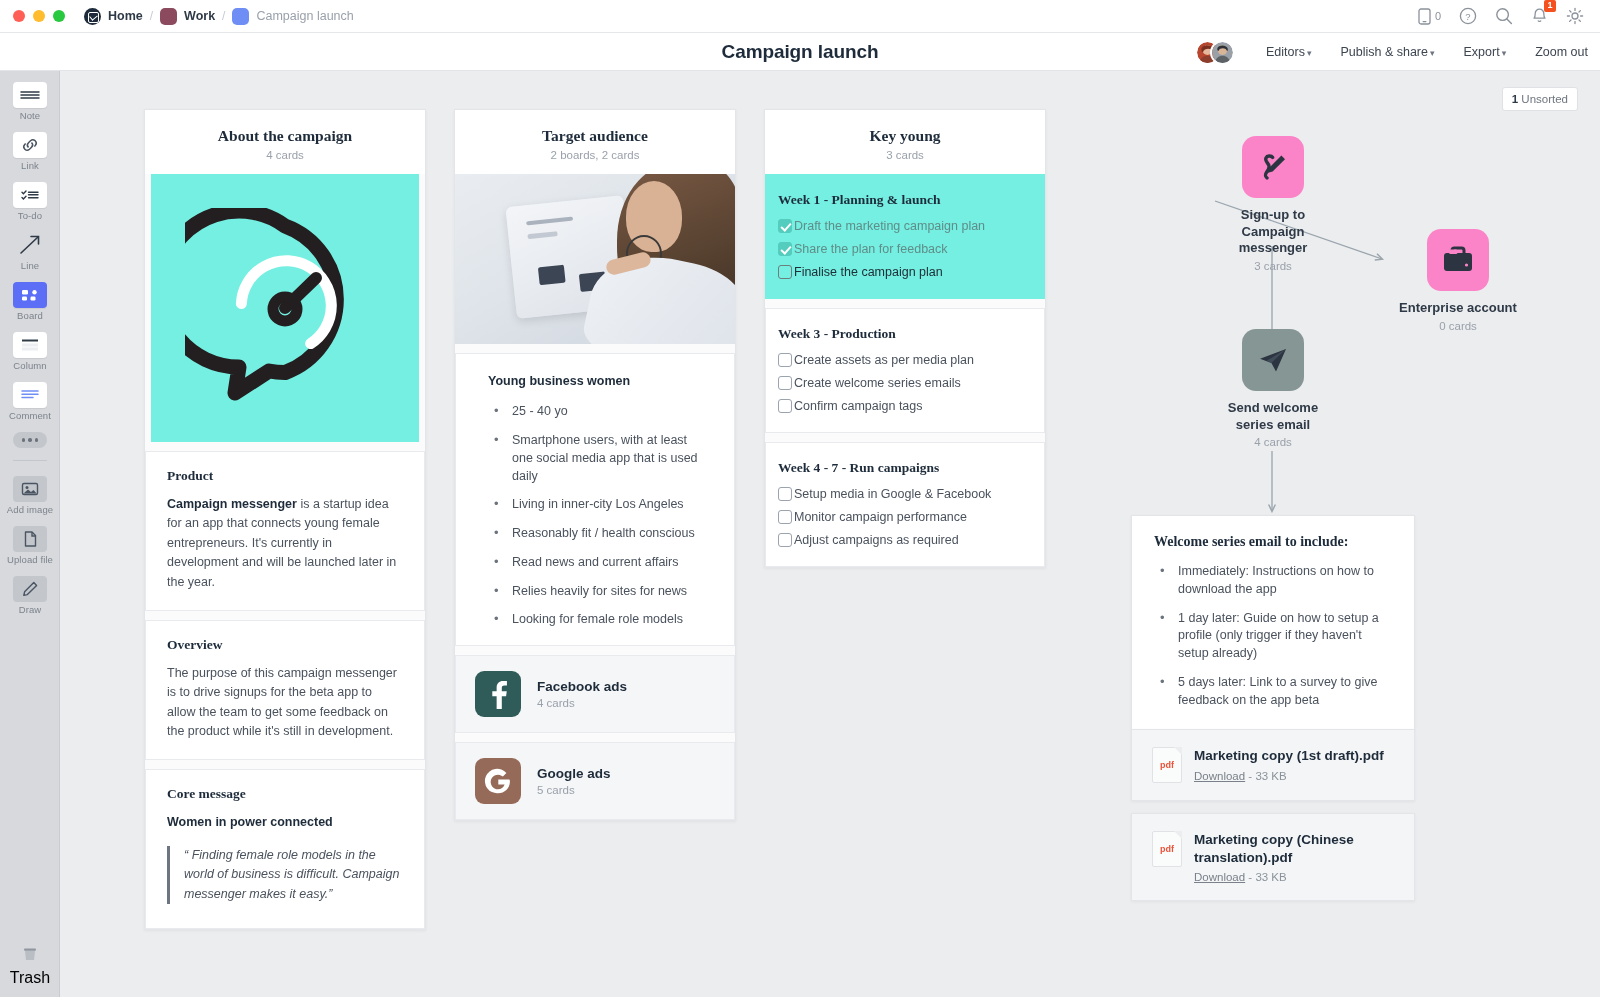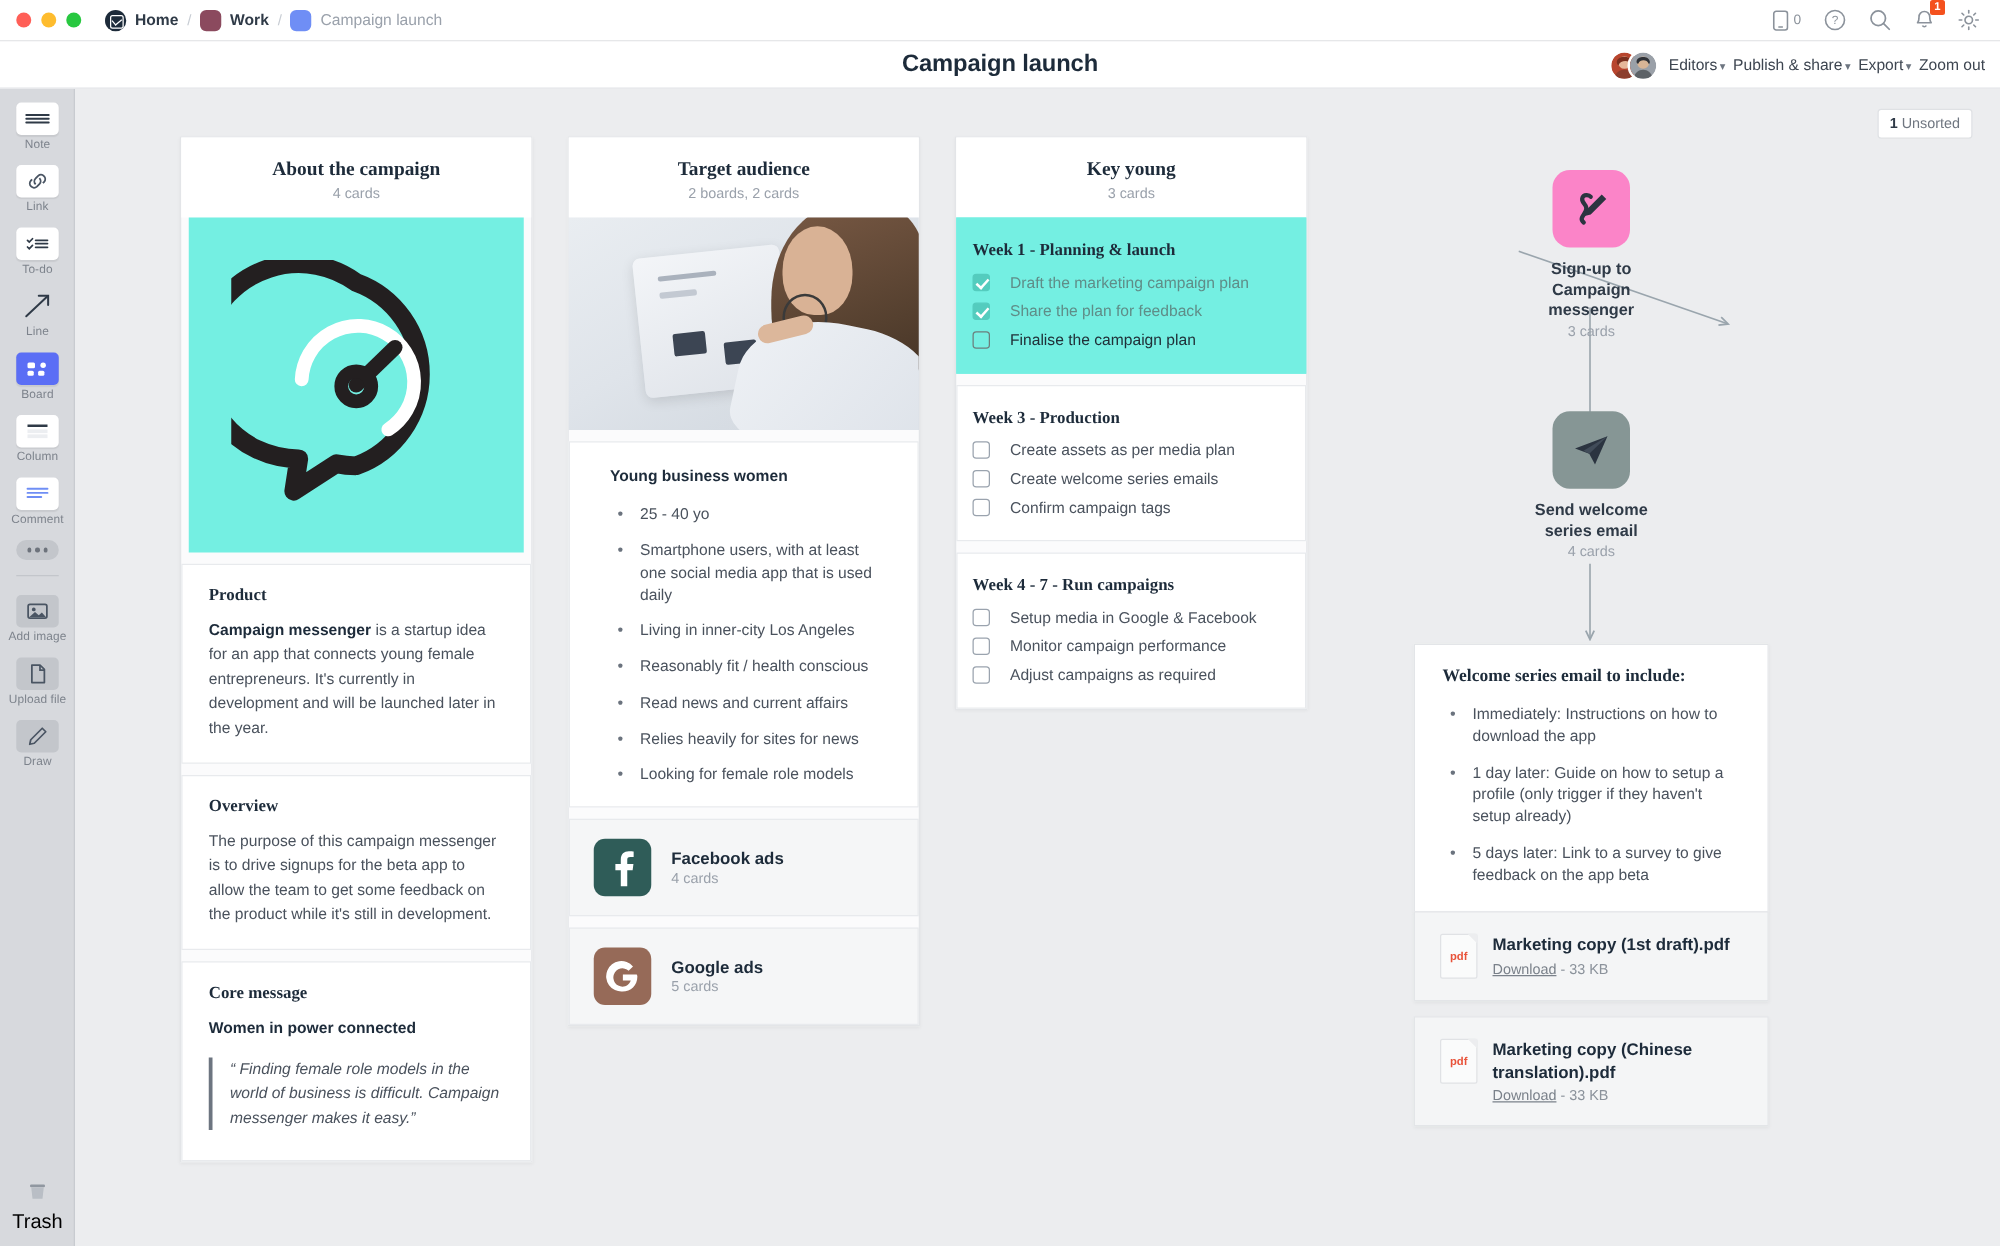--- a/index.html
+++ b/index.html
@@ -59,21 +59,21 @@
   
   .header {
     position: absolute; top: 33px; left: 0; width: 1600px; height: 38px;
     background: #fff; border-bottom: 1px solid #e2e4e7;
     display: flex; align-items: center; justify-content: center;
     z-index: 29;
   }
   .header h1 { font-size: 19px; color: #1d2b3a; font-weight: bold; letter-spacing: -0.1px; }
   .header-right {
     position: absolute; right: 12px; top: 0; height: 38px;
-    display: flex; align-items: center; gap: 6px;
+    display: flex; align-items: center; gap: 29px;
   }
   .avatars { display: flex; align-items: center; margin-right: 2px; }
   .av {
     width: 25px; height: 25px; border-radius: 50%; border: 2px solid #fff;
     display: block;
   }
   .av2 { margin-left: -10px; }
   .hdr-btn { font-size: 12.5px; color: #3d4550; white-space: nowrap; }
   .caret { font-size: 9px; color: #6d7580; margin-left: 2px; }
 
@@ -208,21 +208,21 @@
     display: flex; align-items: center; justify-content: center;
     color: #fff; font-size: 30px; font-weight: bold;
   }
   .app-name { font-size: 13.5px; color: #1d2b3a; font-weight: bold; }
   .app-sub { font-size: 11.5px; color: #9aa1ab; margin-top: 3px; }
 
   
   .chk-card { padding: 17px 12px 19px; }
   .chk-card.cyan { background: #74efe2; border-color: #74efe2; }
   .chk-title { font-size: 13.5px; color: #1d2b3a; font-weight: bold; margin-bottom: 11px; }
-  .chk-row { display: flex; align-items: flex-start; gap: 16px; margin-bottom: 9px; }
+  .chk-row { display: flex; align-items: flex-start; gap: 2px; margin-bottom: 9px; }
   .chk-box {
     width: 14px; height: 14px; border: 1.5px solid #9aa3ae; border-radius: 3px;
     flex: none; background: transparent;
   }
   .chk-box.checked {
     background: #5fc9bd; border-color: #5fc9bd; position: relative;
   }
   .cyan .chk-box { border-color: #6b7f7d; }
   .cyan .chk-box.checked { background: #54ccbe; border-color: #54ccbe; }
   .chk-box.checked::after {
@@ -702,20 +702,32 @@
         <path d="M27.4 7.6l3.6 3.6-12.4 12.4-4.8 1.2 1.2-4.8z" fill="#2b3440"></path>
       </svg>
     </div>
     <div class="node-lbl">
       <div>Sign-up to</div>
       <div>Campaign messenger</div>
     </div>
     <div class="node-sub">3 cards</div>
   </div>
 
+  <div class="node" style="left:1318px; top:158px; width:160px;">
+    <div class="node-ico pink">
+      <svg width="34" height="32" viewBox="0 0 34 32">
+        <rect x="3" y="9" width="28" height="18" rx="3" fill="#2b3440"></rect>
+        <path d="M11 9V6.5A2.5 2.5 0 0 1 13.5 4h7A2.5 2.5 0 0 1 23 6.5V9" fill="none" stroke="#2b3440" stroke-width="3"></path>
+        <rect x="8" y="5.5" width="8.5" height="4.5" rx="1.5" fill="#fb84c8"></rect>
+        <circle cx="25.5" cy="21" r="1.6" fill="#fb84c8"></circle>
+      </svg>
+    </div>
+    <div class="node-lbl">Enterprise account</div>
+    <div class="node-sub">0 cards</div>
+  </div>
 
   <div class="node" style="left:1150px; top:258px; width:126px;">
     <div class="node-ico grey">
       <svg width="34" height="32" viewBox="0 0 34 32">
         <path d="M4 14.8L30 5 20 27.5l-4.6-8.6z" fill="#2b3440"></path>
         <path d="M15.4 18.9L30 5 10.8 16.6z" fill="#414c59"></path>
       </svg>
     </div>
     <div class="node-lbl">
       <div>Send welcome</div>

